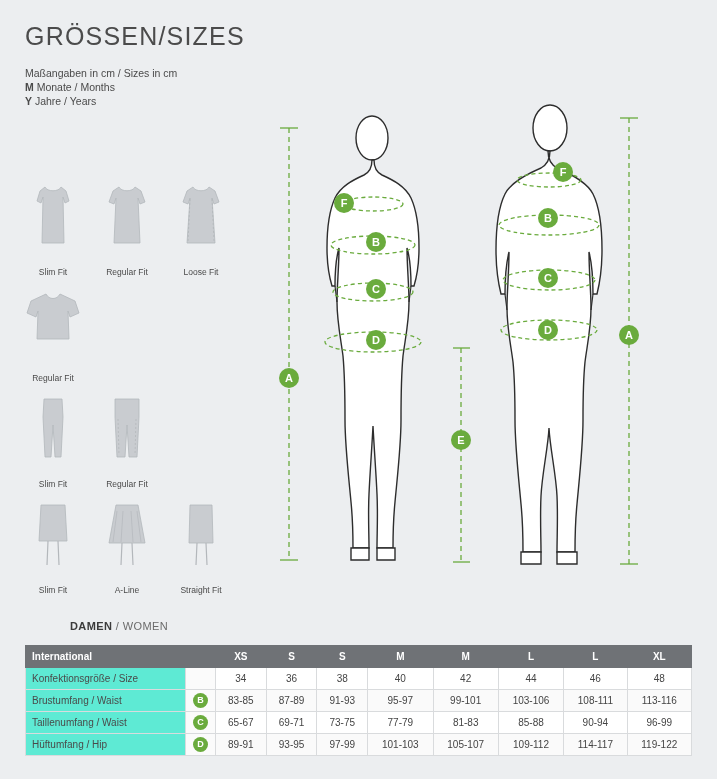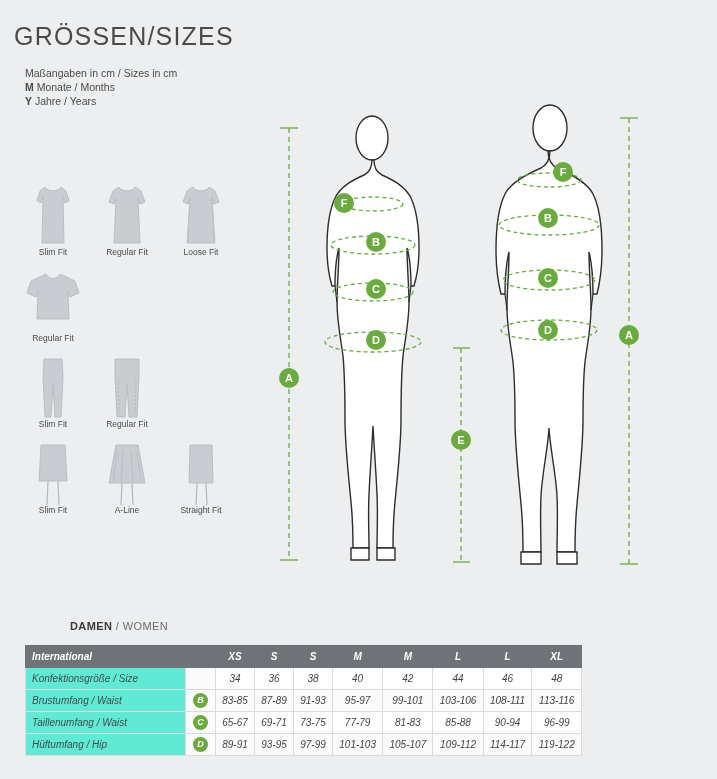--- a/index.html
+++ b/index.html
@@ -13,21 +13,21 @@
     background: #eceef0;
     font-family: "Liberation Sans", sans-serif;
     color: #3b3b3b;
     position: relative;
     overflow: hidden;
   }
 
   
   .page-title {
     position: absolute;
-    left: 14px;
+    left: 25px;
     top: 22px;
     font-size: 25px;
     letter-spacing: 1.2px;
     color: #4b4b4b;
     font-weight: normal;
     margin: 0;
   }
   .legend {
     position: absolute;
     left: 25px;
@@ -50,21 +50,21 @@
     gap: 18px;
     margin-bottom: 14px;
   }
   .gcell {
     width: 56px;
     text-align: center;
   }
   .gcell .label {
     font-size: 8.5px;
     color: #4a4a4a;
-    margin-top: 0;
+    margin-top: 20px;
     display: block;
     white-space: nowrap;
   }
   .gicon { height: 62px; position: relative; }
   .gicon svg { display: block; margin: 0 auto; }
 
   
   .figures {
     position: absolute;
     left: 265px;
@@ -83,24 +83,23 @@
     letter-spacing: .4px;
     margin-left: 45px;
   }
   .table-head .strong { font-weight: bold; color: #3b3b3b; }
   .table-head .light { color: #6b6b6b; }
 
   table.sizes {
     position: absolute;
     left: 25px;
     top: 645px;
-    width: 557px;
+    width: 667px;
     border-collapse: collapse;
     font-size: 10px;
-    font-style: italic;
   }
   table.sizes th, table.sizes td {
     border: 1px solid #d9dbdd;
     height: 22px;
     padding: 0 6px;
     font-weight: normal;
     text-align: center;
     color: #444;
   }
   table.sizes thead th {

